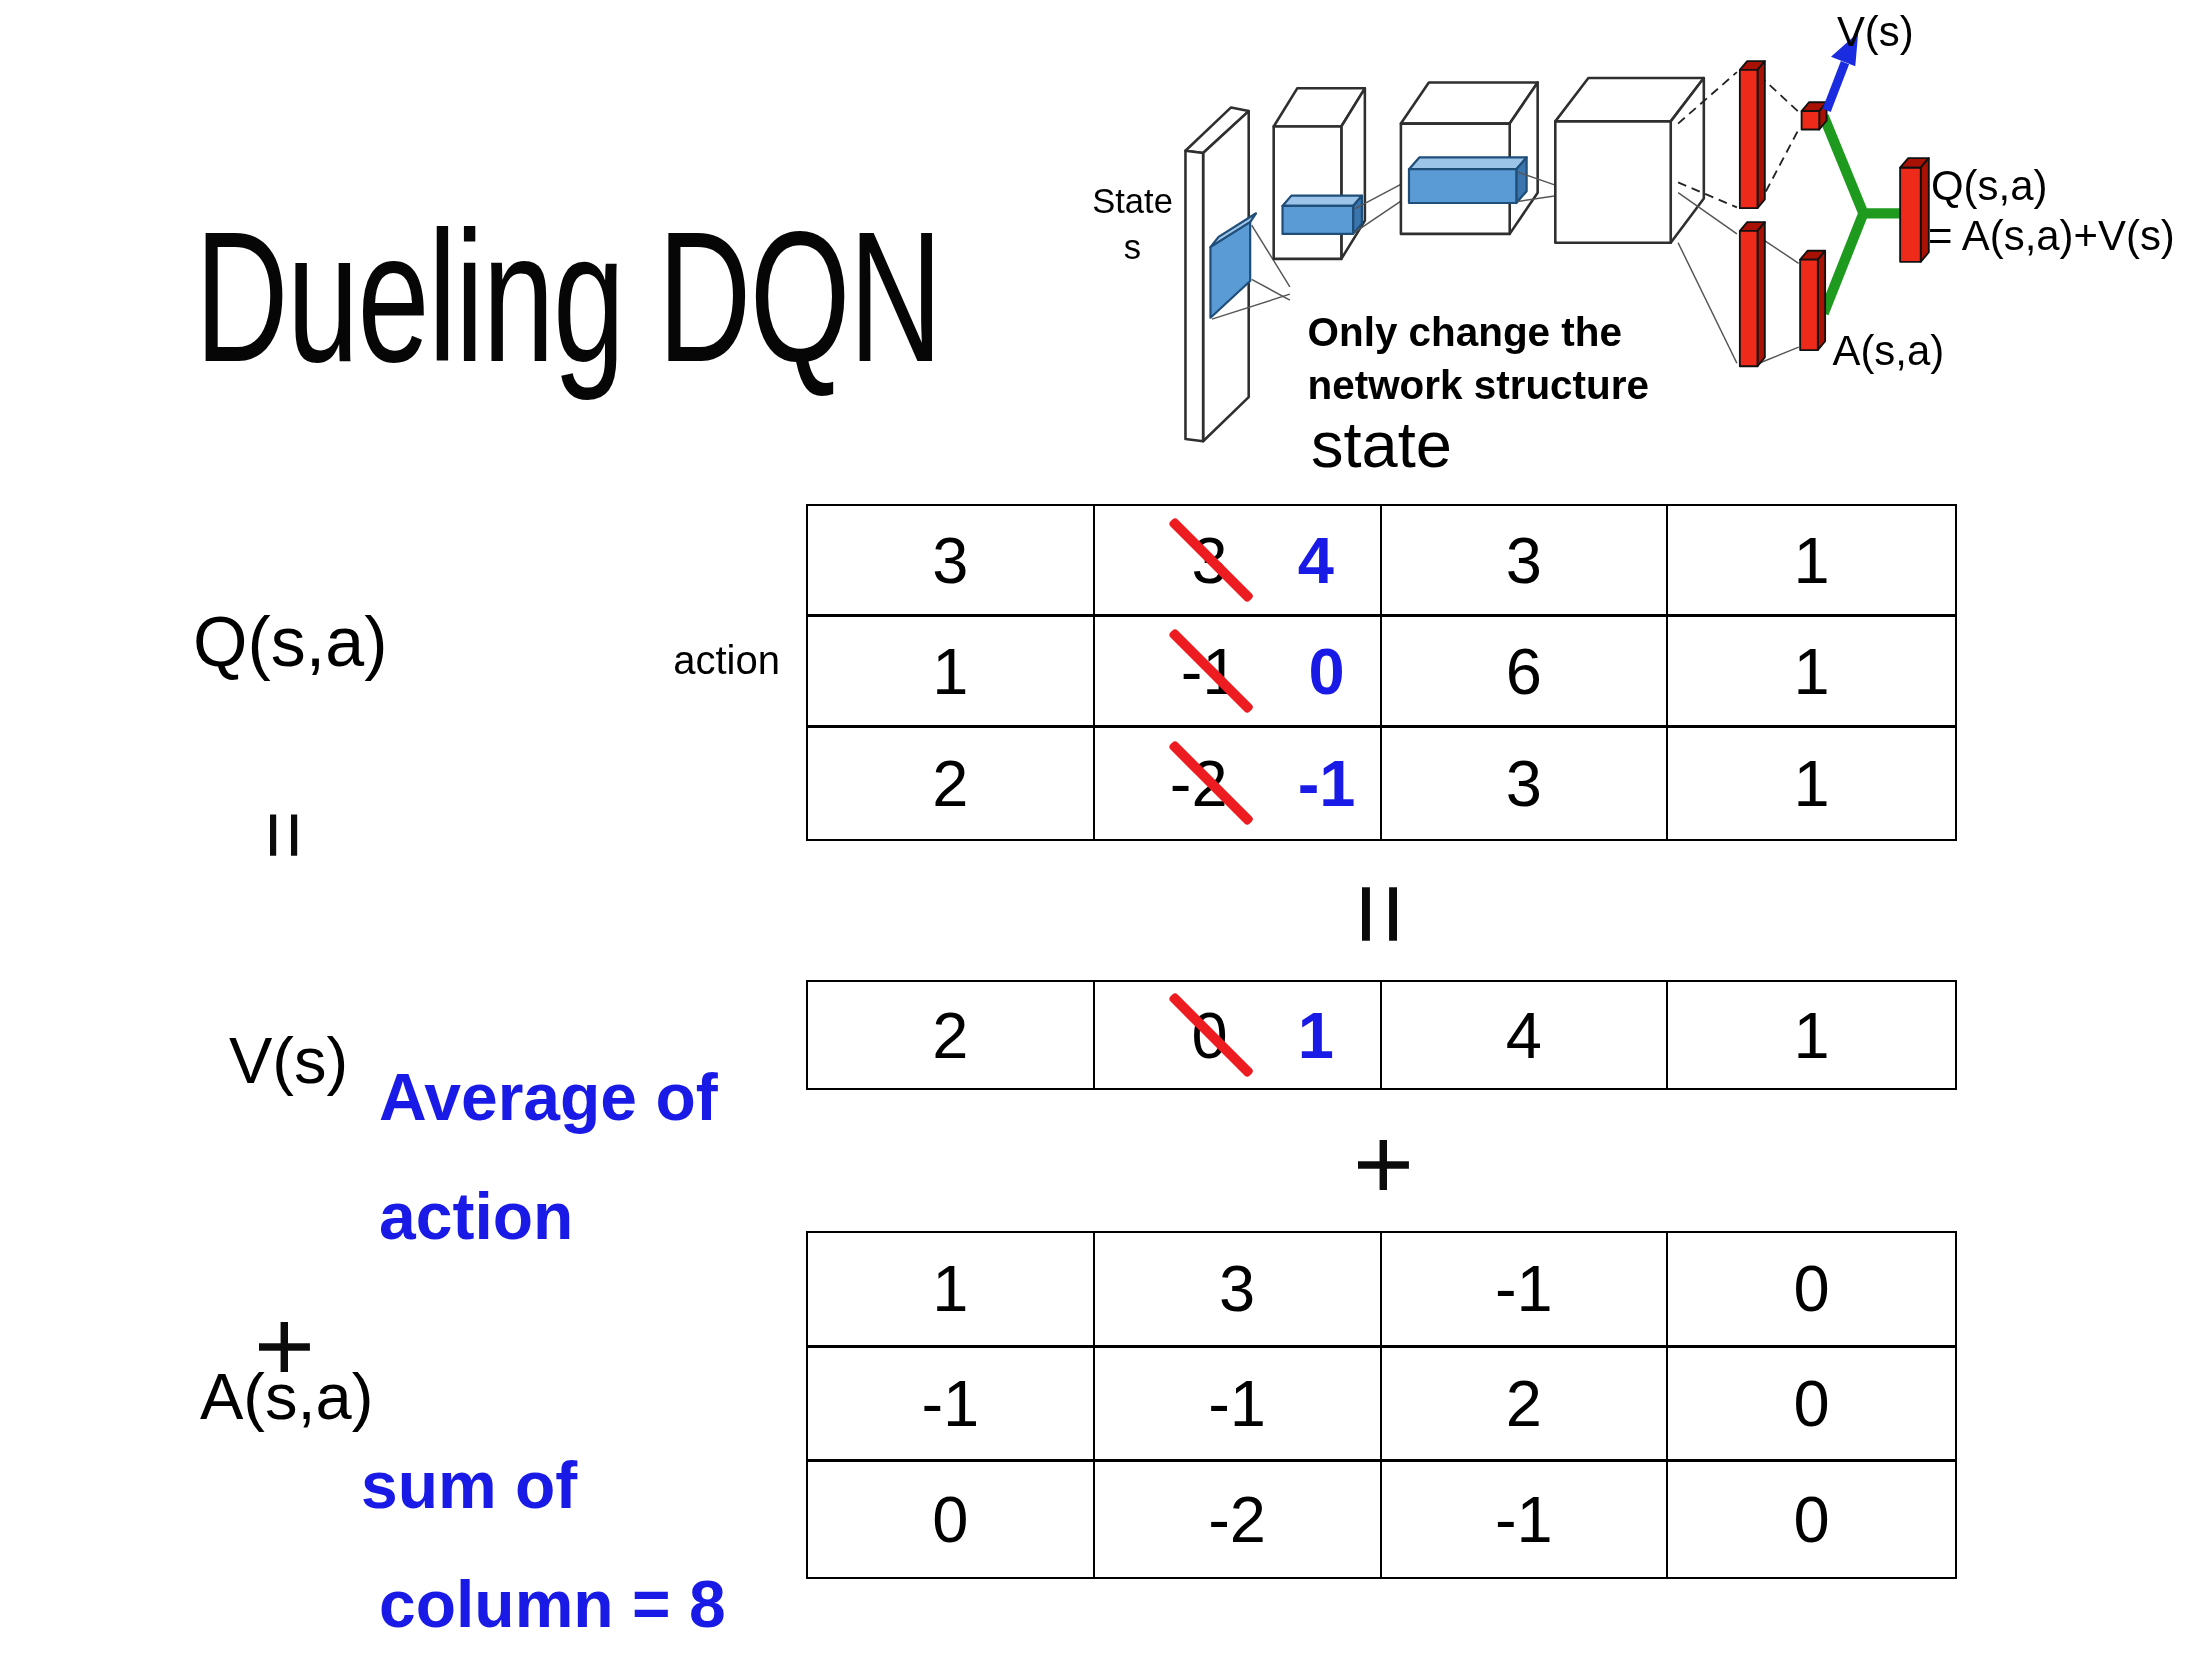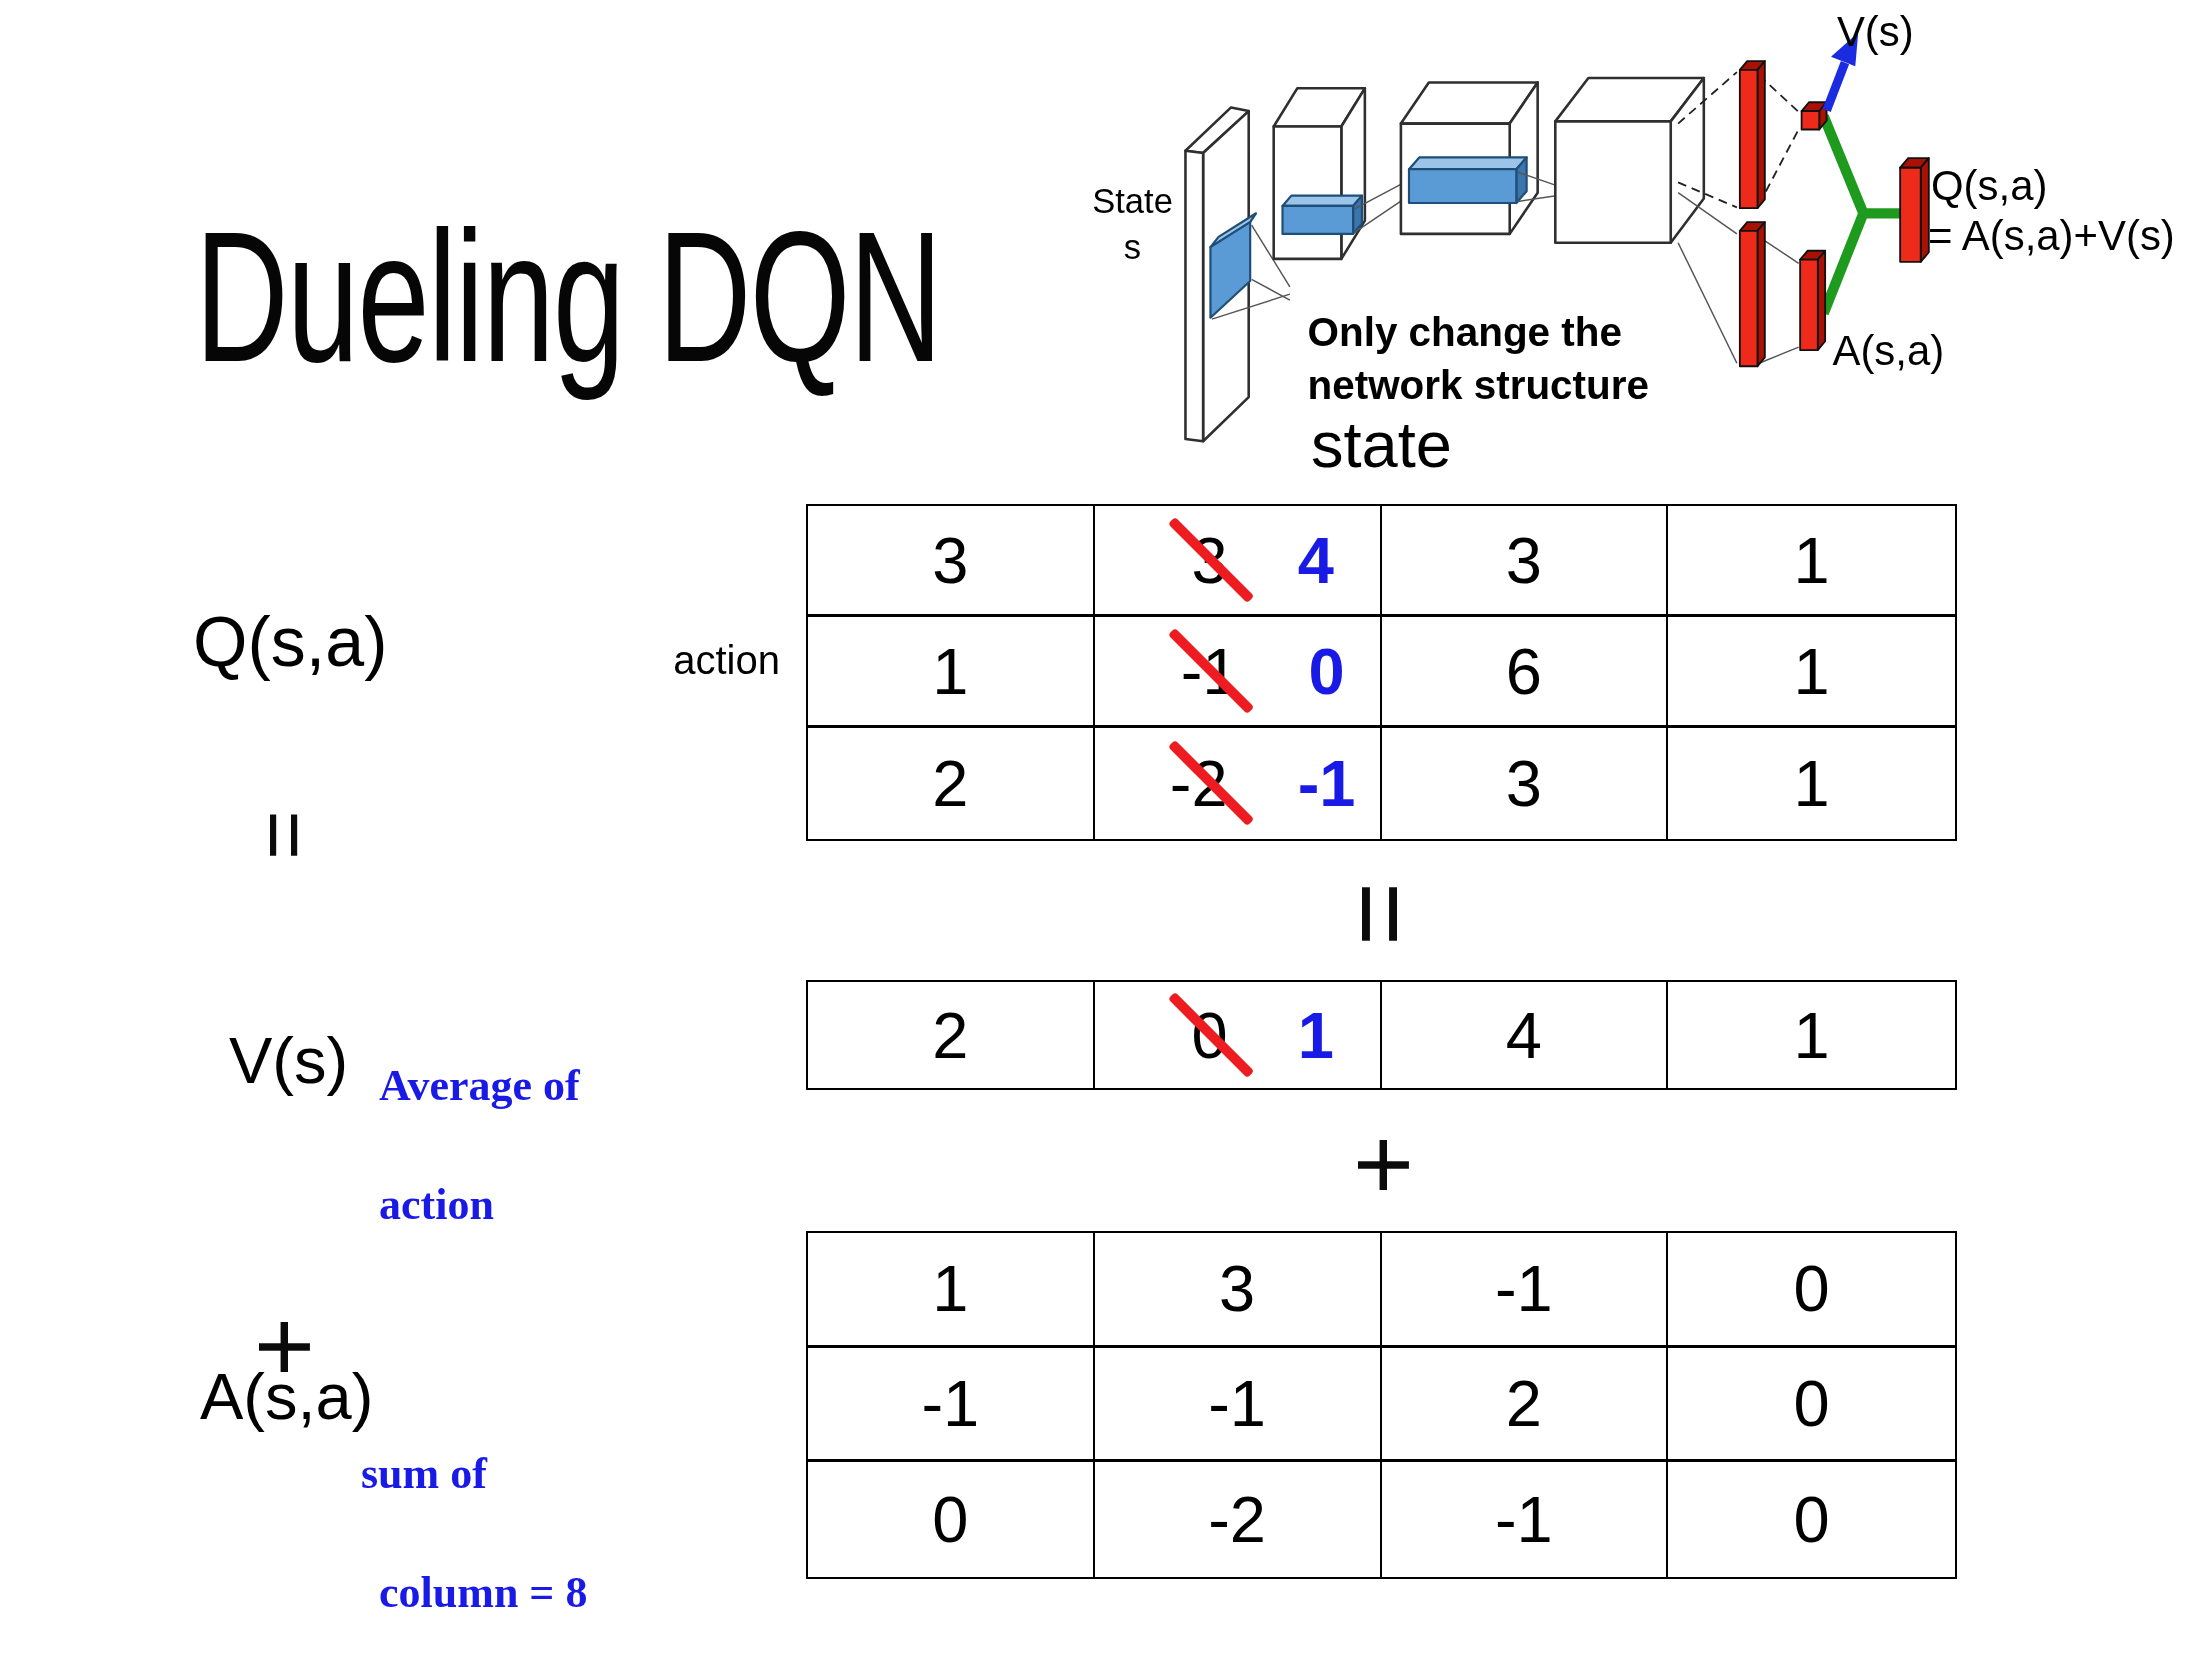--- a/index.html
+++ b/index.html
@@ -35,21 +35,21 @@
     transform:rotate(45deg);
   }
 
   
   .lbl { font-size:65px; line-height:1; white-space:nowrap; }
   #state-header { left:806px; top:412px; width:1151px; text-align:center; }
   #action-label { left:515px; top:640px; width:265px; text-align:right; font-size:40px; }
   #q-label { left:193px; top:607px; font-size:70px; }
   #v-label { left:229px; top:1028px; }
   #a-label { left:200px; top:1364px; }
-  .bluenote { color:#1A1AE6; font-size:44px; line-height:1; font-weight:600; white-space:nowrap;font-family:Liberation Serif, serif; }
+  .bluenote { color:#1A1AE6; font-size:66px; line-height:1; font-weight:600; white-space:nowrap; }
   #avg-note-1 { left:379px; top:1064px; }
   #avg-note-2 { left:379px; top:1183px; }
   #sum-note-1 { left:361px; top:1452px; }
   #sum-note-2 { left:379px; top:1571px; }
 
   
   .op { transform:translate(-50%,-50%) rotate(90deg); line-height:1; color:#0b0b0b; font-weight:400; }
   #eq-left     { left:285px;  top:835px; font-size:85px; }
   #eq-center   { left:1382px; top:914px; font-size:110px; }
   #plus-center { left:1384px; top:1165px; font-size:103px; }

